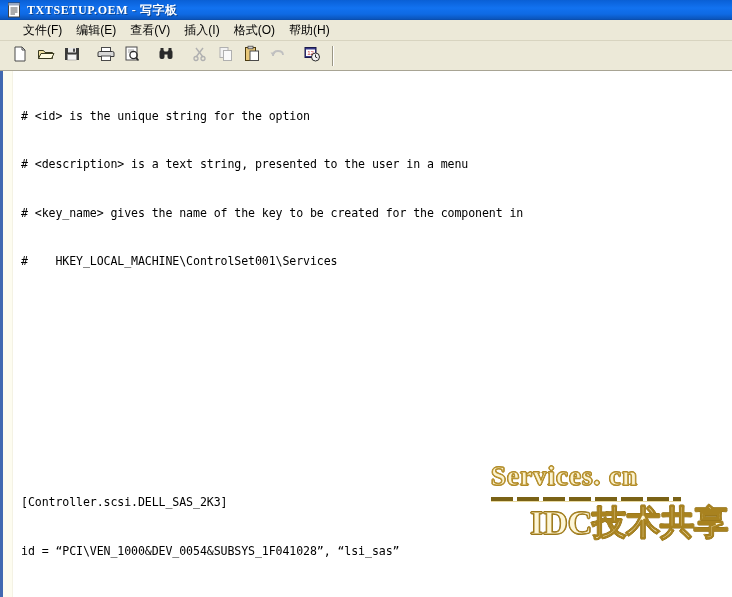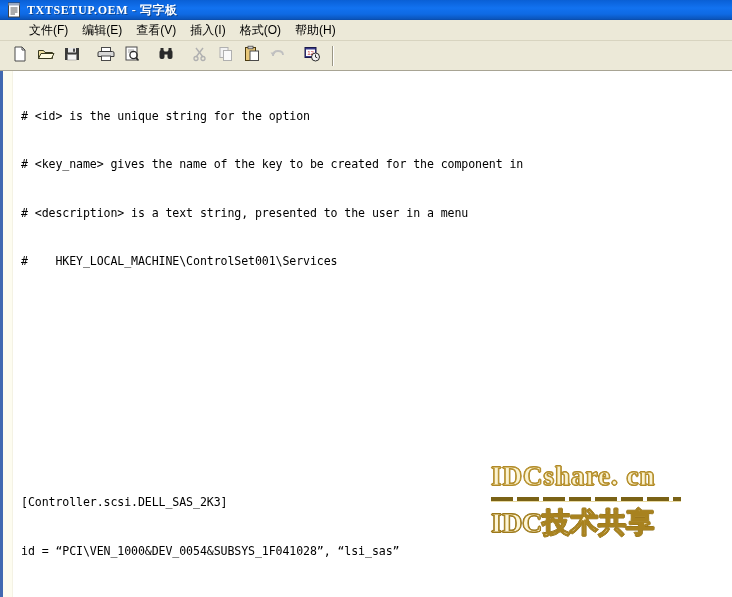--- a/index.html
+++ b/index.html
@@ -52,21 +52,21 @@
     white-space: nowrap;
     text-shadow: 1px 1px 0 rgba(0,0,0,0.35);
   }
 
   
   .menubar {
     height: 21px;
     background: #ece9d8;
     display: flex;
     align-items: center;
-    padding-left: 22px;
+    padding-left: 16px;
     flex: 0 0 auto;
     border-bottom: 1px solid #d8d4c0;
     box-sizing: border-box;
   }
   .menu-item {
     font-size: 12px;
     color: #000000;
     padding: 2px 7px;
     white-space: nowrap;
     font-family: "Liberation Sans", sans-serif;
@@ -167,30 +167,31 @@
     margin-bottom: 6px;
     width: 190px;
     height: 4px;
     background:
       repeating-linear-gradient(to right,
         #7a6216 0 22px, #ffffff 22px 26px);
     box-shadow: 0 1px 0 #e8d9a0;
   }
   .wm-line2 {
     font-family: "Liberation Serif", serif;
-    font-size: 28px;
+    font-size: 34px;
     font-weight: bold;
     letter-spacing: 0px;
     color: #fdf6d8;
     -webkit-text-stroke: 1px #a8821f;
     text-shadow:
       1px 0 0 #8f6e16, -1px 0 0 #8f6e16,
       0 1px 0 #8f6e16, 0 -1px 0 #8f6e16;
     white-space: nowrap;
     line-height: 32px;
+    margin-left: 39px;
   }
 </style>
 </head>
 <body>
 
 <div class="window">
 
   <div class="titlebar">
     <span class="title-icon">
       <svg width="16" height="16" viewBox="0 0 16 16">
@@ -342,22 +343,22 @@
     <div class="tb-sep"></div>
   </div>
 
   <div class="doc-area">
     <div class="left-rule"></div>
     <div class="left-margin"></div>
 
     <div class="page">
       <div class="code">
         <span class="ln"># &lt;id&gt; is the unique string for the option</span>
+        <span class="ln"># &lt;description&gt; is a text string, presented to the user in a menu</span>
         <span class="ln"># &lt;key_name&gt; gives the name of the key to be created for the component in</span>
-        <span class="ln"># &lt;description&gt; is a text string, presented to the user in a menu</span>
         <span class="ln">#    HKEY_LOCAL_MACHINE\ControlSet001\Services</span>
         <span class="ln blank"></span>
         <span class="ln blank"></span>
         <span class="ln blank"></span>
         <span class="ln blank"></span>
         <span class="ln">[Controller.scsi.DELL_SAS_2K3]</span>
         <span class="ln">id = “PCI\VEN_1000&amp;DEV_0054&amp;SUBSYS_1F041028”, “lsi_sas”</span>
         
         
         
@@ -375,20 +376,20 @@
         
         
         
         
         
         
         
       </div>
 
       <div class="watermark">
-        <div class="wm-line1">IDCshare. cn</div>
+        <div class="wm-line1">Services. cn</div>
         <div class="wm-rule2"></div>
         <div class="wm-line2">IDC技术共享</div>
       </div>
     </div>
   </div>
 
 </div>
 
 </body></html>

